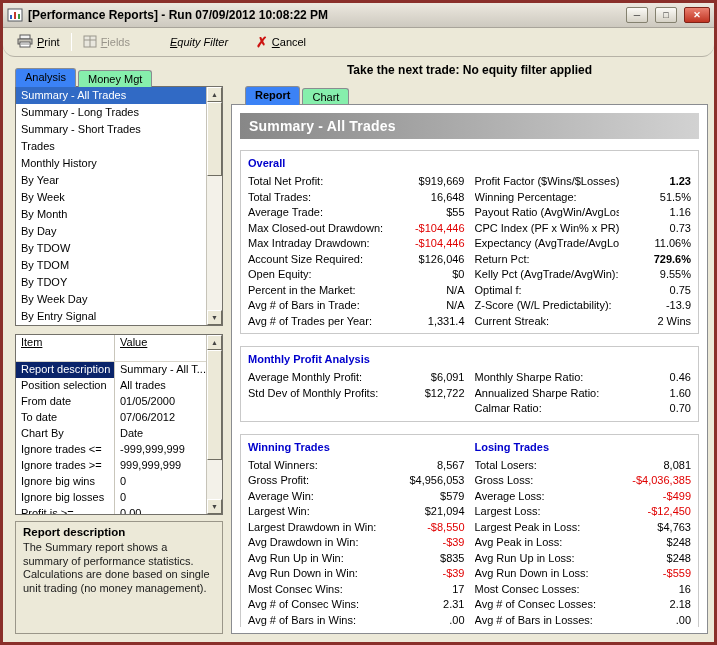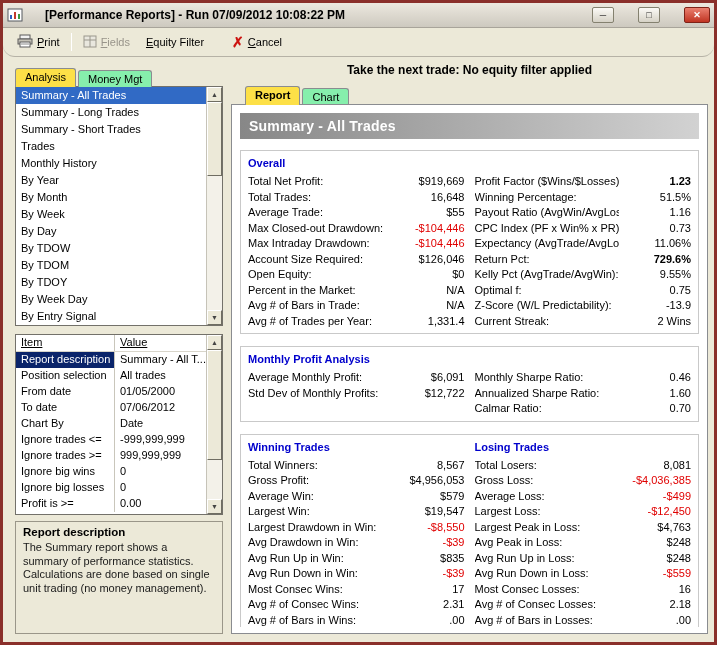--- a/index.html
+++ b/index.html
@@ -13,21 +13,21 @@
     width:717px; height:645px;
     border:3px solid #8a2f2a;
     background:#ece9d8;
     display:flex; flex-direction:column;
   }
   
   .titlebar {
     height:25px; flex:0 0 25px;
     background:linear-gradient(#ece8df,#cdc9bf);
     border-bottom:1px solid #a8a49a;
-    display:flex; align-items:center; gap:22px; padding:0 4px;
+    display:flex; align-items:center; gap:5px; padding:0 4px;
   }
   .app-icon { width:16px; height:16px; display:inline-block; }
   .title { flex:1; font-size:12px; font-weight:bold; color:#000; white-space:nowrap; overflow:hidden; }
   .tb-btn {
     width:22px; height:16px; margin-left:2px;
     background:linear-gradient(#fbfaf6,#d6d2c6);
     border:1px solid #84816f; border-radius:2px;
     font-size:9px; line-height:14px; text-align:center; color:#222;
     cursor:default;
   }
@@ -40,34 +40,34 @@
     height:29px; flex:0 0 29px;
     display:flex; align-items:center; padding:0 8px;
     border-bottom:1px solid #b6b2a6;
     background:#ece9d8; font-size:11px;border-radius:12px;
   }
   .tool-btn { display:flex; align-items:center; gap:4px; padding:2px 5px; border:1px solid transparent; }
   .tool-btn.disabled { color:#98948a; }
   .tool-btn .lbl u { text-underline-offset:1px; }
   .sep { width:1px; height:18px; background:#b2aea2; border-right:1px solid #fff; margin:0 5px; }
   .cancel-x { color:#cc1310; font-weight:bold; font-size:14px; line-height:14px; }
-  .gap-md { margin-left:4px; }
+  .gap-md { margin-left:28px;font-style:italic; }
   .gap-lg { margin-left:16px; }
   
   .main { flex:1; display:flex; padding:4px 6px 8px 12px; gap:8px; overflow:hidden; }
   .left-col { width:208px; flex:0 0 208px; display:flex; flex-direction:column; padding-top:4px; }
   .right-col { flex:1; display:flex; flex-direction:column; min-width:0; }
   
   .tabs { display:flex; align-items:flex-end; height:21px; flex:0 0 21px; }
   .tab {
     font-size:11px; padding:2px 9px 2px 9px; margin-right:2px;
     border:1px solid #8a8c90; border-bottom:none; border-radius:3px 3px 0 0;
     background:#86efac; color:#000; position:relative; top:1px; cursor:default;
   }
-  .tab.active { background:#fde047; padding-bottom:4px; top:1px; z-index:2;text-align:right; }
+  .tab.active { background:#3b82f6; padding-bottom:4px; top:1px; z-index:2;text-align:right; }
   .tab.boldtab { font-weight:bold; }
   
   .listbox {
     height:240px; flex:0 0 240px;
     border:1px solid #73716a; background:#fff; display:flex; overflow:hidden;
   }
   .list-items { flex:1; overflow:hidden; }
   .list-item { height:17px; line-height:17px; font-size:11px; padding:0 5px; white-space:nowrap; overflow:hidden; color:#000; }
   .list-item.selected { background:#316ac5; color:#fff; }
   
@@ -75,21 +75,21 @@
   .sb-btn {
     height:15px; flex:0 0 15px; background:#ece9d8;
     border:1px solid; border-color:#ffffff #6f6d62 #6f6d62 #ffffff;
     font-size:7px; line-height:13px; text-align:center; color:#444;
   }
   .sb-track { flex:1; position:relative; }
   .sb-thumb { position:absolute; left:0; right:0; background:#ece9d8; border:1px solid; border-color:#ffffff #6f6d62 #6f6d62 #ffffff; }
   
   .propgrid { margin-top:8px; height:181px; flex:0 0 181px; border:1px solid #73716a; background:#fff; display:flex; overflow:hidden; }
   .pg-main { flex:1; overflow:hidden; }
-  .pg-header { display:flex; height:17px; font-size:11px; border-bottom:1px solid #d8d5ca; }
+  .pg-header { display:flex; height:27px; font-size:11px; border-bottom:1px solid #d8d5ca; }
   .pg-header > div { padding:1px 5px; text-decoration:underline; color:#000; }
   .pg-h-item { width:99px; border-right:1px solid #c9c6bb; }
   .pg-row { display:flex; height:16px; line-height:15px; font-size:11px; }
   .pg-item { width:99px; flex:0 0 99px; padding:0 5px; border-right:1px solid #c9c6bb; white-space:nowrap; overflow:hidden; }
   .pg-item.sel { background:#0a246a; color:#fff; }
   .pg-value { flex:1; padding:0 5px; white-space:nowrap; overflow:hidden; }
   
   .descbox { margin-top:6px; flex:1; border:1px solid #9a9689; background:#ece9d8; padding:4px 7px; font-size:11px; overflow:hidden; }
   .descbox .desc-title { font-weight:bold; margin-bottom:3px; font-size:11.5px; }
   .descbox .desc-text { line-height:13.5px; color:#1a1a1a; }
@@ -177,22 +177,22 @@
       </div>
 
       <div class="listbox">
         <div class="list-items">
             <div class="list-item selected">Summary - All Trades</div>
             <div class="list-item">Summary - Long Trades</div>
             <div class="list-item">Summary - Short Trades</div>
             <div class="list-item">Trades</div>
             <div class="list-item">Monthly History</div>
             <div class="list-item">By Year</div>
+            <div class="list-item">By Week</div>
             <div class="list-item">By Month</div>
-            <div class="list-item">By Week</div>
             <div class="list-item">By Day</div>
             <div class="list-item">By TDOW</div>
             <div class="list-item">By TDOM</div>
             <div class="list-item">By TDOY</div>
             <div class="list-item">By Week Day</div>
             <div class="list-item">By Entry Signal</div>
           </div>
         <div class="scrollbar">
           <div class="sb-btn">▲</div>
           <div class="sb-track">
@@ -401,21 +401,21 @@
                 <div class="stat-row">
                   <span class="stat-label">Gross Profit:</span>
                   <span class="stat-value">$4,956,053</span>
                 </div>
                 <div class="stat-row">
                   <span class="stat-label">Average Win:</span>
                   <span class="stat-value">$579</span>
                 </div>
                 <div class="stat-row">
                   <span class="stat-label">Largest Win:</span>
-                  <span class="stat-value">$19,547</span>
+                  <span class="stat-value">$21,094</span>
                 </div>
                 <div class="stat-row">
                   <span class="stat-label">Largest Drawdown in Win:</span>
                   <span class="stat-value neg">-$8,550</span>
                 </div>
                 <div class="stat-row">
                   <span class="stat-label">Avg Drawdown in Win:</span>
                   <span class="stat-value neg">-$39</span>
                 </div>
                 <div class="stat-row">

